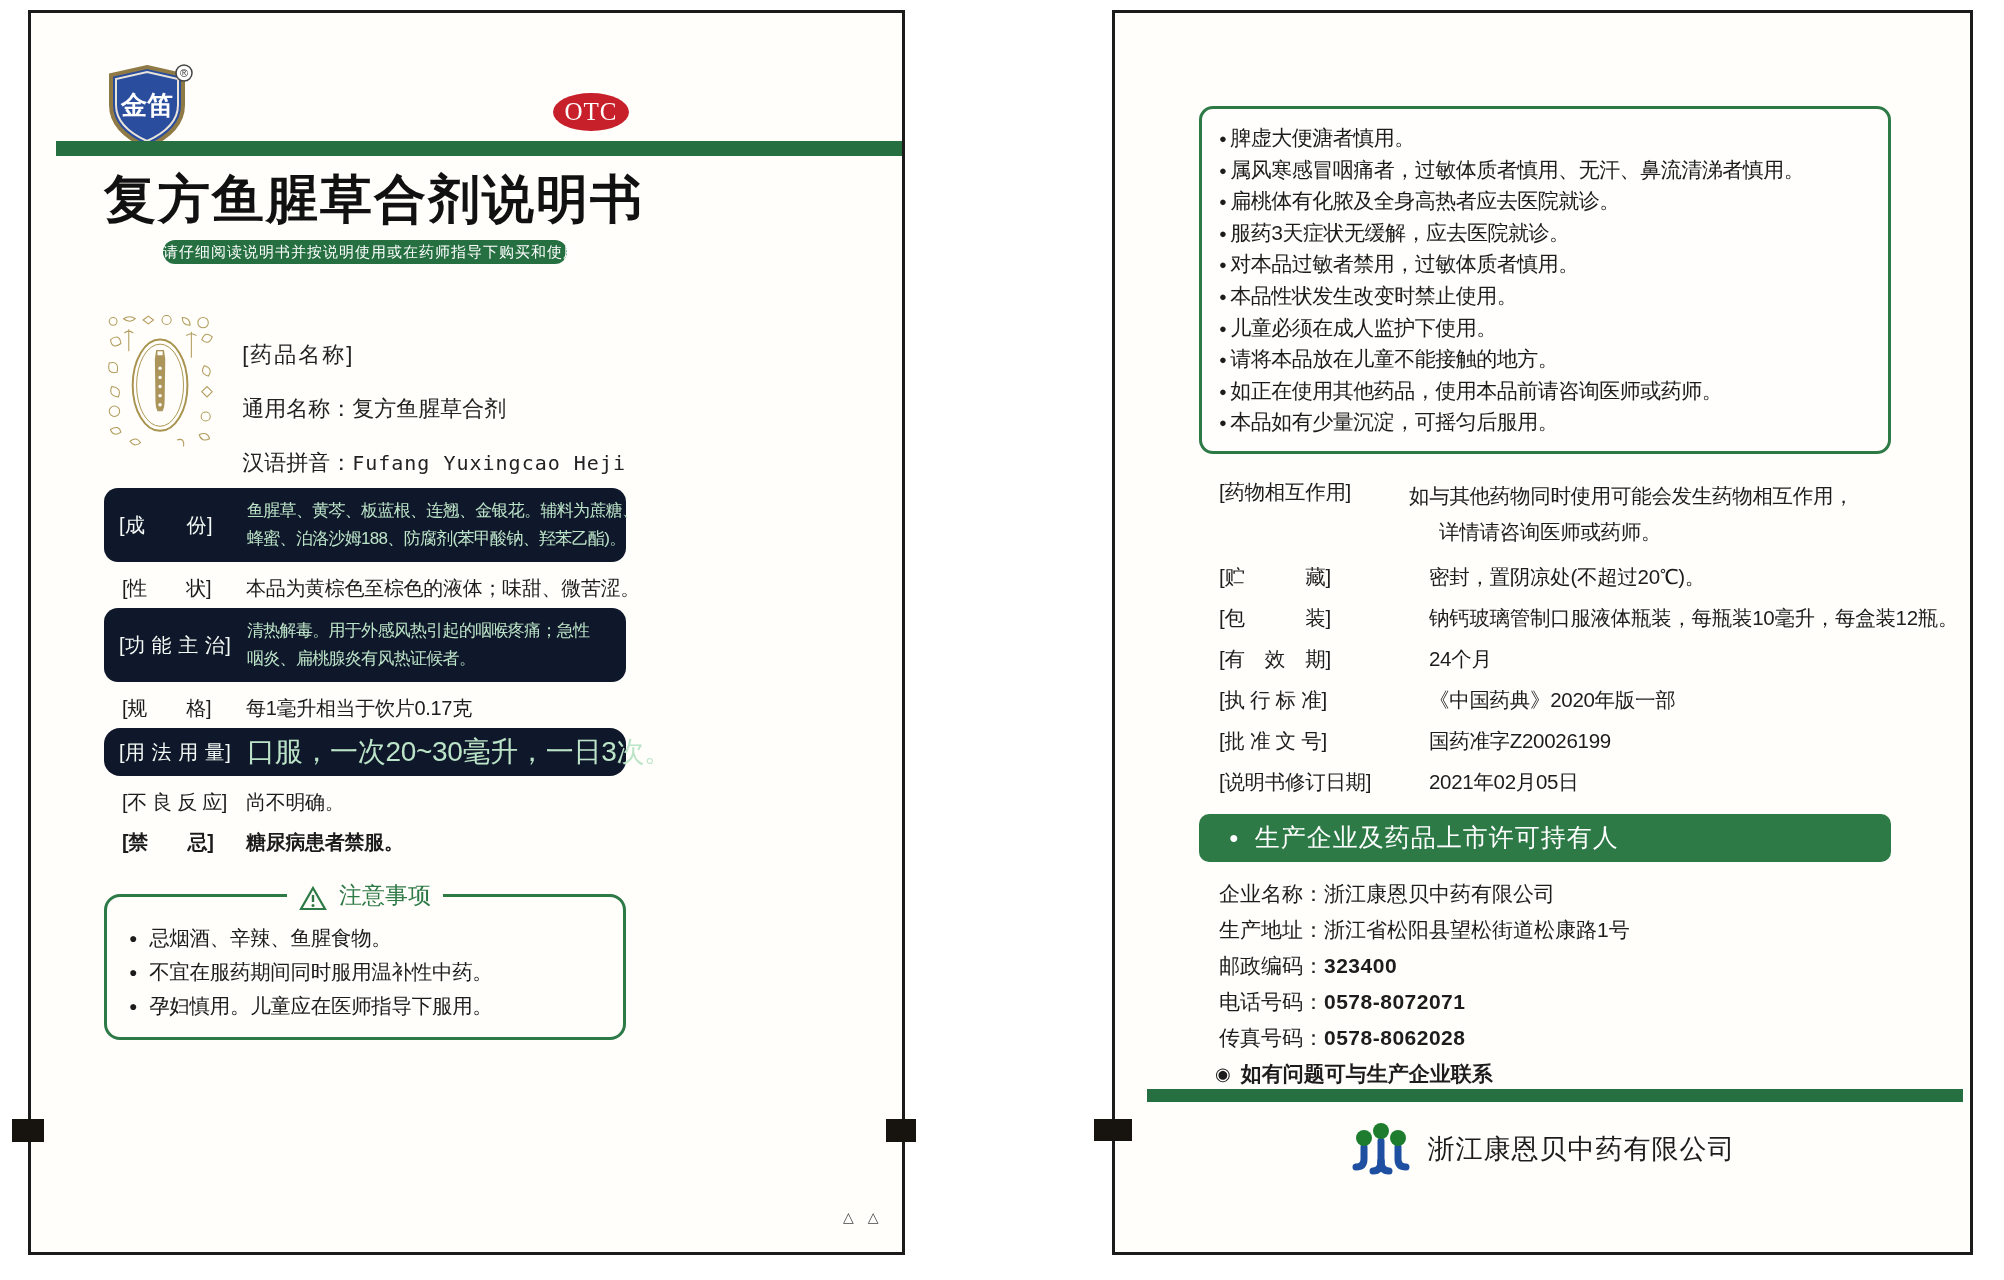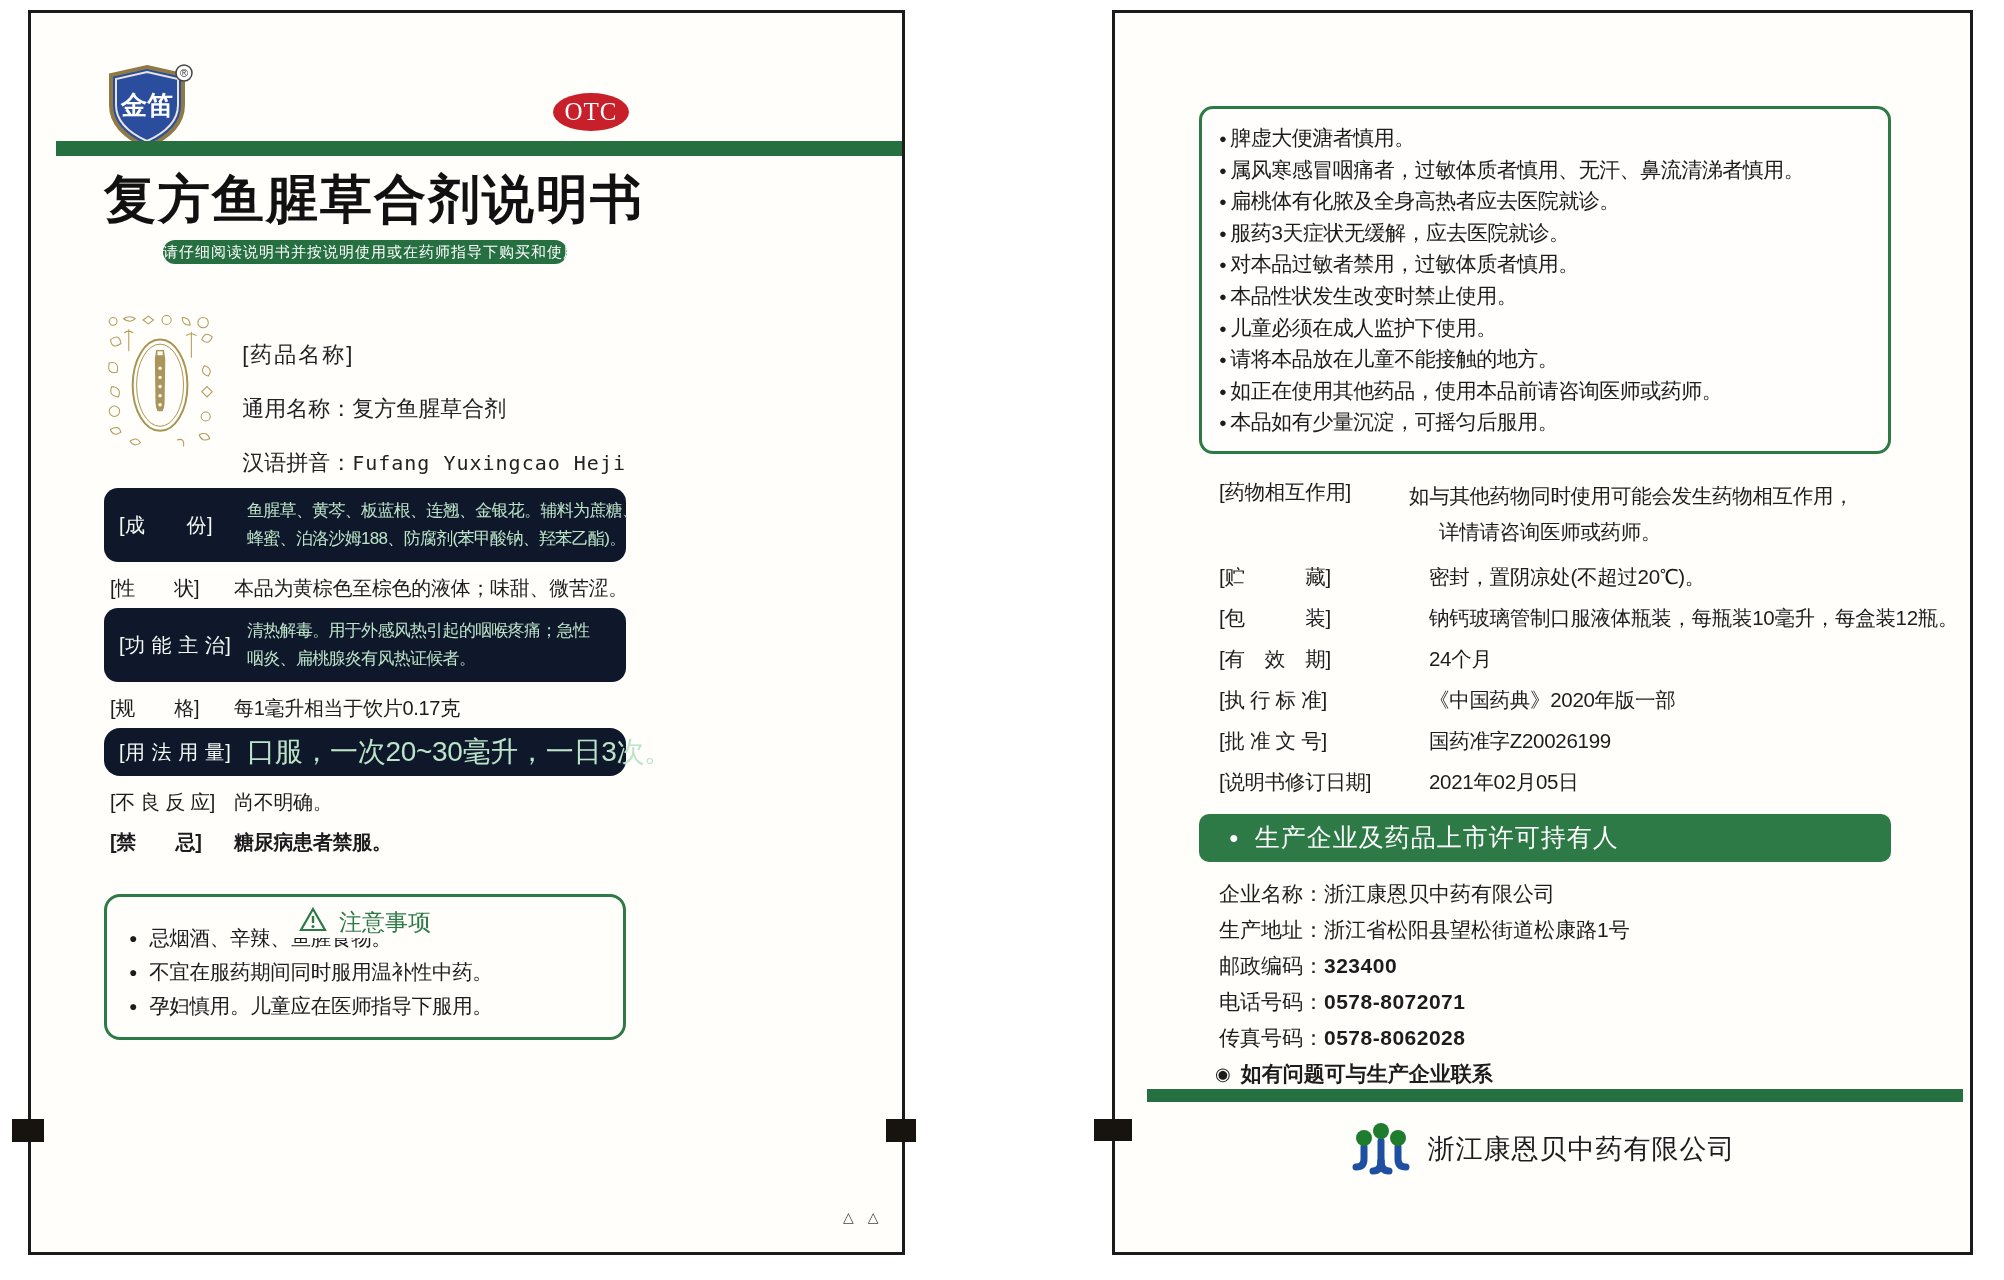--- a/index.html
+++ b/index.html
@@ -32,29 +32,29 @@
   .gfield{background:#0f172a;border-radius:14px;display:flex;align-items:center;
           padding:9px 10px 9px 15px;margin-top:6px;}
   .gf-label{flex:none;width:128px;color:#f4faf5;font-size:20px;letter-spacing:0.5px;}
   .gf-value{color:#bce4c8;font-size:17px;line-height:28px;letter-spacing:-0.7px;}
   .gf-value div{white-space:nowrap;}
   .gf-single{color:#bce4c8;font-size:28px;white-space:nowrap;letter-spacing:-0.3px;}
   .gpill{border-radius:16px;padding:5px 10px 5px 15px;}
 
   .pfield{display:flex;align-items:center;margin-top:13px;padding-left:6px;
           font-size:20px;letter-spacing:-0.3px;}
-  .pf-label{flex:none;width:124px;}
+  .pf-label{flex:none;width:124px;margin-left:12px;}
   .pf-value{white-space:nowrap;}
   .pf-bold{font-weight:bold;}
 
   .prec-box{position:relative;margin-top:38px;border:3px solid #2e7a47;border-radius:16px;
             padding:24px 14px 14px 22px;}
   .prec-title{position:absolute;top:-17px;left:50%;transform:translateX(-50%);
               background:#fffefb;padding:0 12px;color:#2e7a47;font-size:23px;
-              display:flex;align-items:flex-start;gap:12px;white-space:nowrap;margin-top:27px;}
+              display:flex;align-items:flex-end;gap:12px;white-space:nowrap;}
   .prec-item{font-size:20.5px;line-height:34px;white-space:nowrap;letter-spacing:-0.3px;}
   .blt{font-size:14px;vertical-align:2px;margin-right:12px;}
   .tri{position:absolute;left:812px;top:1196px;font-size:14px;color:#444;letter-spacing:5px;}
 
   
   .rp-content{position:absolute;left:84px;top:0;width:692px;}
   .warn-box{margin-top:93px;border:3px solid #2e7a47;border-radius:14px;
             padding:14px 8px 12px 17px;background:#fffefc;}
   .warn-item{font-size:21px;line-height:30.6px;white-space:nowrap;letter-spacing:-0.5px;}
   .warn-item .blt{font-size:13px;margin-right:4px;}

